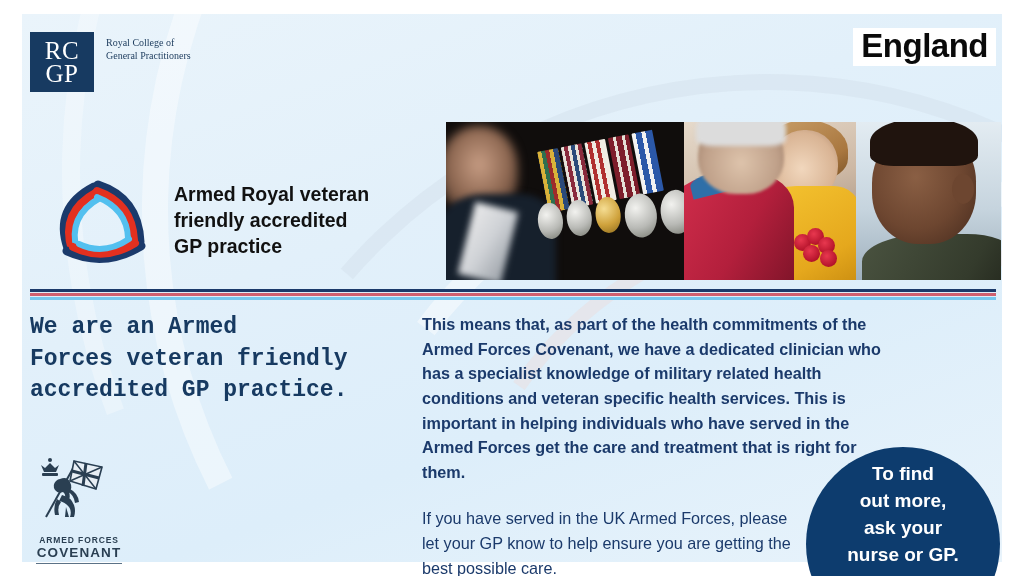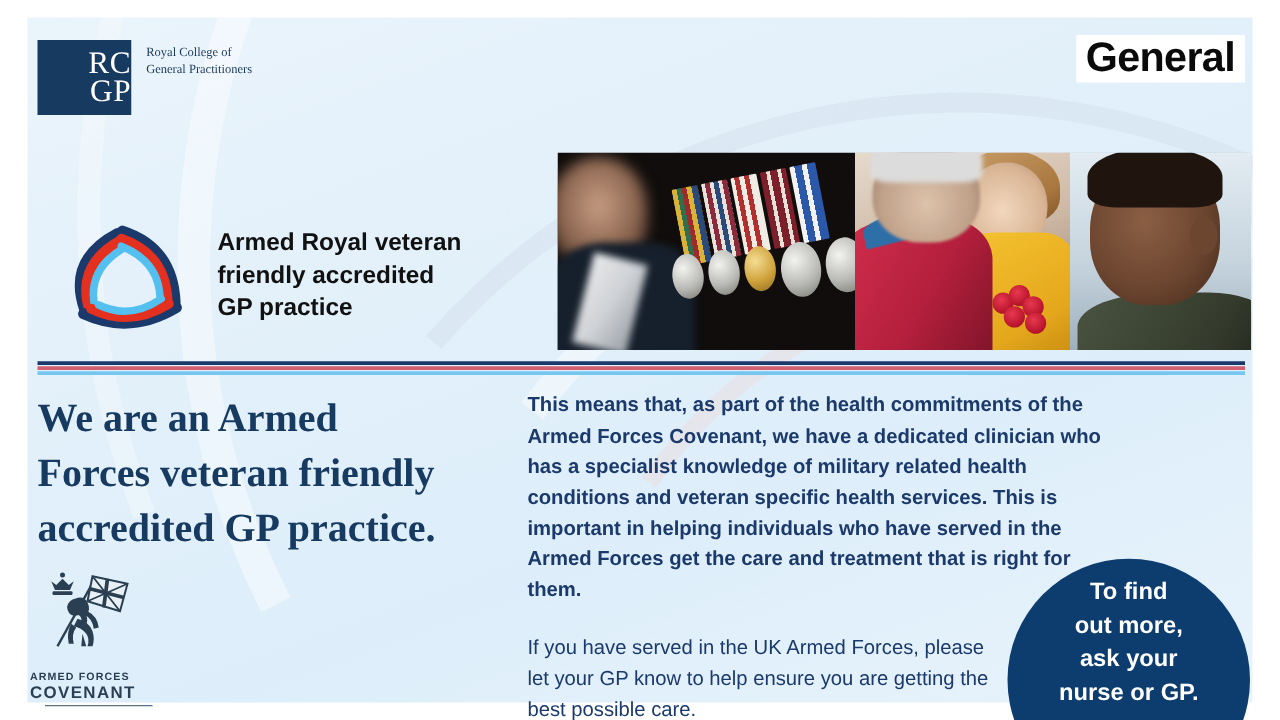--- a/index.html
+++ b/index.html
@@ -83,28 +83,28 @@
 
   
   .rcgp-logo {
     position: absolute;
     left: 30px;
     top: 32px;
     display: flex;
     align-items: flex-start;
   }
   .rcgp-mark {
-    width: 75px;
+    width: 64px;
     height: 60px;
     background: #173a61;
     color: #ffffff;
     font-family: "Liberation Serif", serif;
     display: flex;
     flex-direction: column;
-    align-items: flex-end;
+    align-items: center;
     justify-content: center;
     line-height: 0.94;
     letter-spacing: 0.5px;
   }
   .rcgp-mark span { font-size: 25px; }
   .rcgp-words {
     margin-left: 12px;
     margin-top: 4px;
     font-family: "Liberation Serif", serif;
     color: #1b3a5c;
@@ -277,39 +277,39 @@
   .divider .d-red  { height: 3px; background: #d06070; }
   .divider .d-gap2 { height: 1px; background: #dfeefa; }
   .divider .d-blue { height: 3px; background: #76c6ef; }
 
   
   .headline {
     position: absolute;
     left: 30px;
     top: 312px;
     width: 375px;
-    font-family: Liberation Serif, serif;
+    font-family: Liberation Mono, monospace;
     font-weight: bold;
-    font-size: 32px;
+    font-size: 23px;
     line-height: 1.38;
     color: #173a61;
     white-space: pre-line;
   }
 
   
   .covenant {
     position: absolute;
     left: 24px;
     top: 455px;
     width: 110px;
     color: #2a3f52;
   }
   .cov-text {
     margin-top: 2px;
-    text-align: left;
+    text-align: center;
     font-family: "Liberation Sans", sans-serif;
     color: #2a3f52;
   }
   .cov-l1 { font-size: 8.5px; font-weight: bold; letter-spacing: 0.9px; }
   .cov-l2 { font-size: 13.5px; font-weight: bold; letter-spacing: 1.1px; }
   .cov-rule { margin: 3px auto 0 auto; width: 86px; height: 1px; background: #5b7287; }
 
   
   .body-copy {
     position: absolute;
@@ -377,21 +377,21 @@
   <div class="rcgp-logo">
     <div class="rcgp-mark">
       <span>RC</span>
       <span>GP</span>
     </div>
     <div class="rcgp-words">Royal College of
 General Practitioners</div>
   </div>
 
   <div class="nhs-logo">
-    <span class="nhs-sub">General</span>
+    <span class="nhs-sub">England</span>
   </div>
 
   <div class="accred">
     <svg width="104" height="104" viewBox="0 0 104 104">
       <g fill="none" stroke-linecap="round">
         <path d="M20 80 Q6 40 46 19" stroke="#1b3a6b" stroke-width="9"></path>
         <path d="M24 82 Q12 44 49 24" stroke="#e3301f" stroke-width="8"></path>
         <path d="M29 83 Q19 48 52 30" stroke="#53c0ef" stroke-width="6"></path>
 
         <path d="M50 17 Q90 30 92 74" stroke="#1b3a6b" stroke-width="9"></path>

